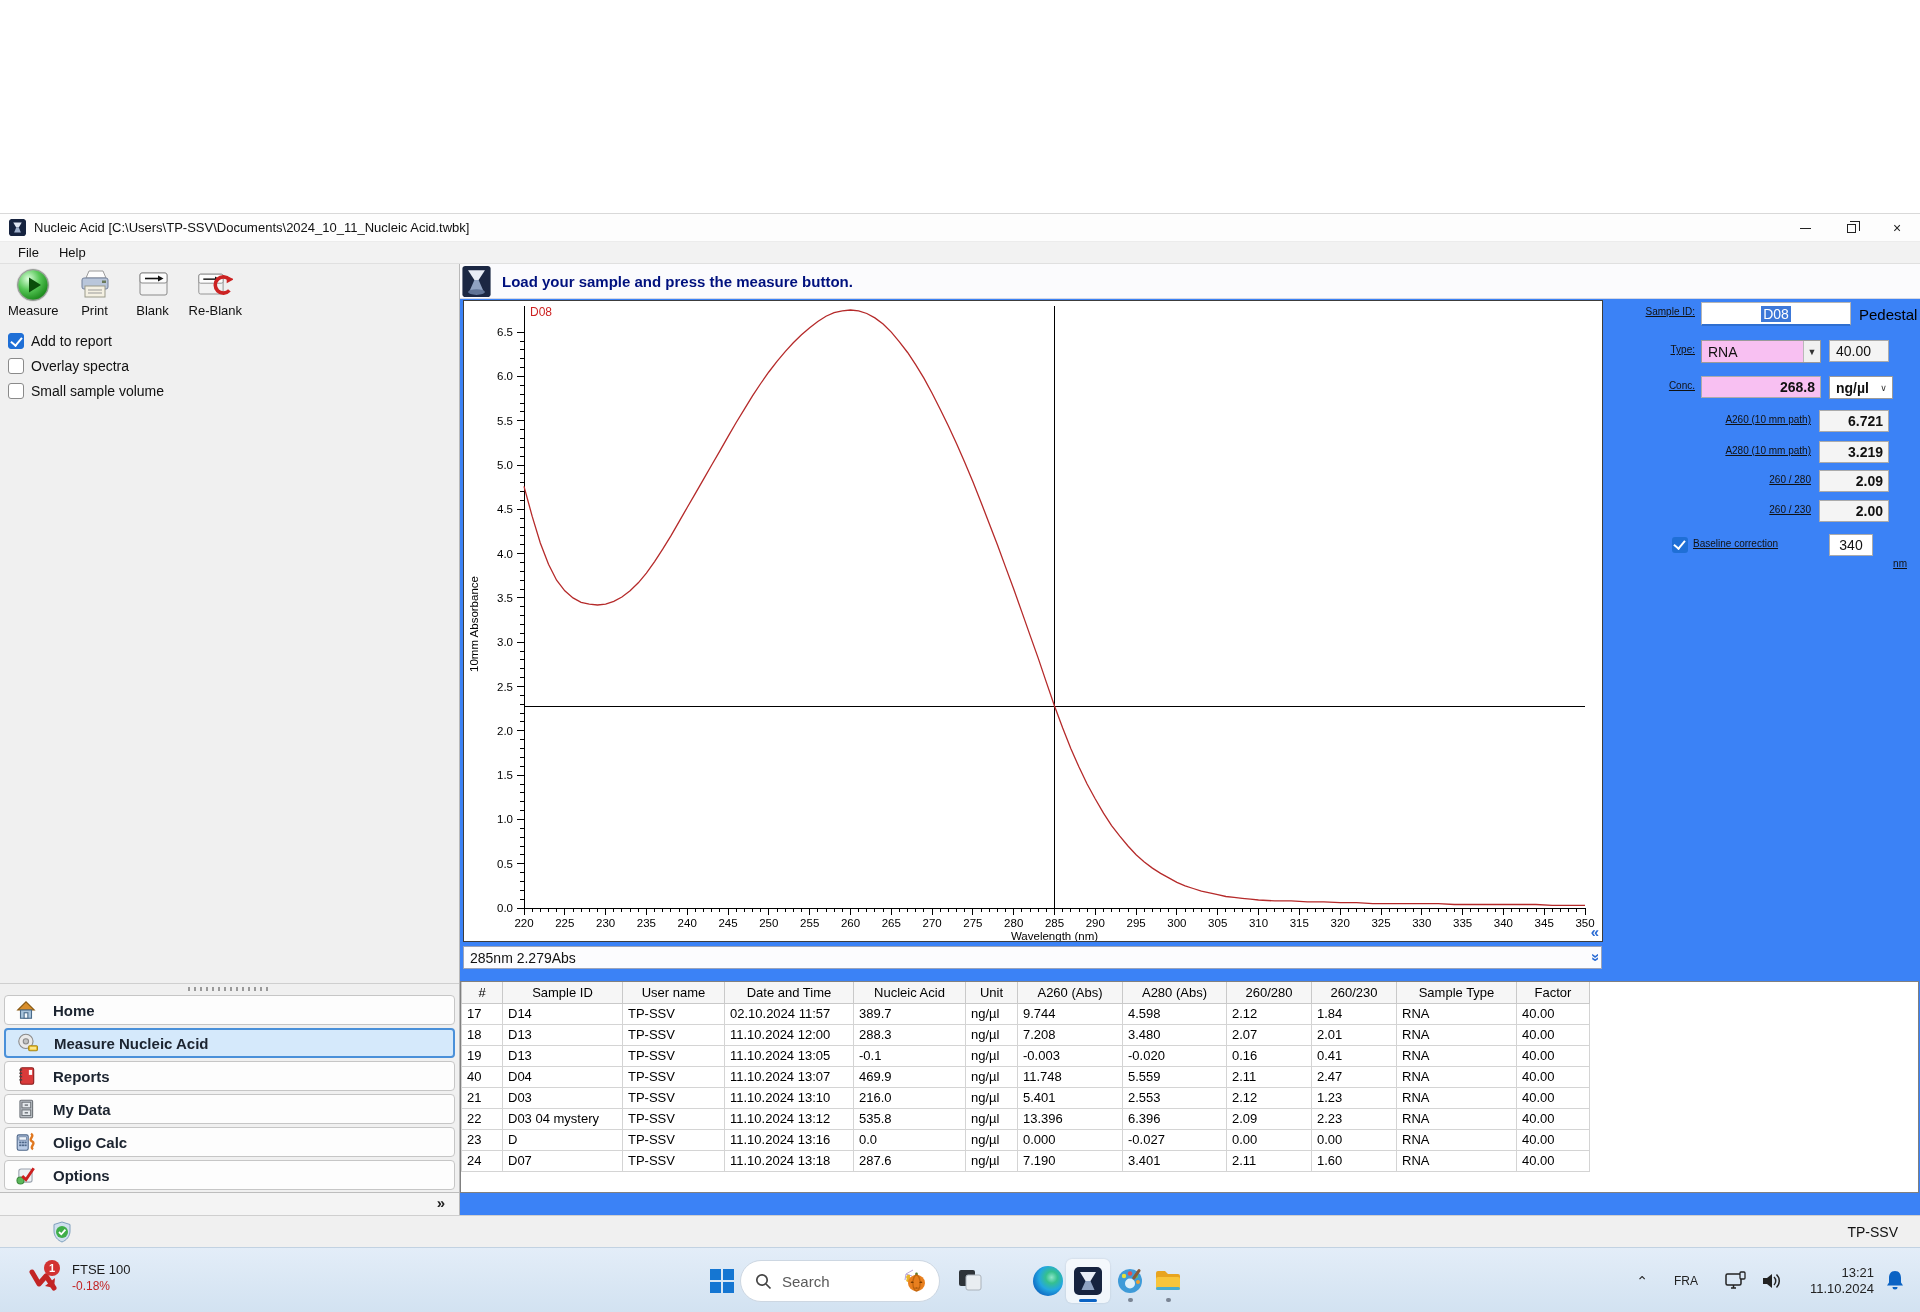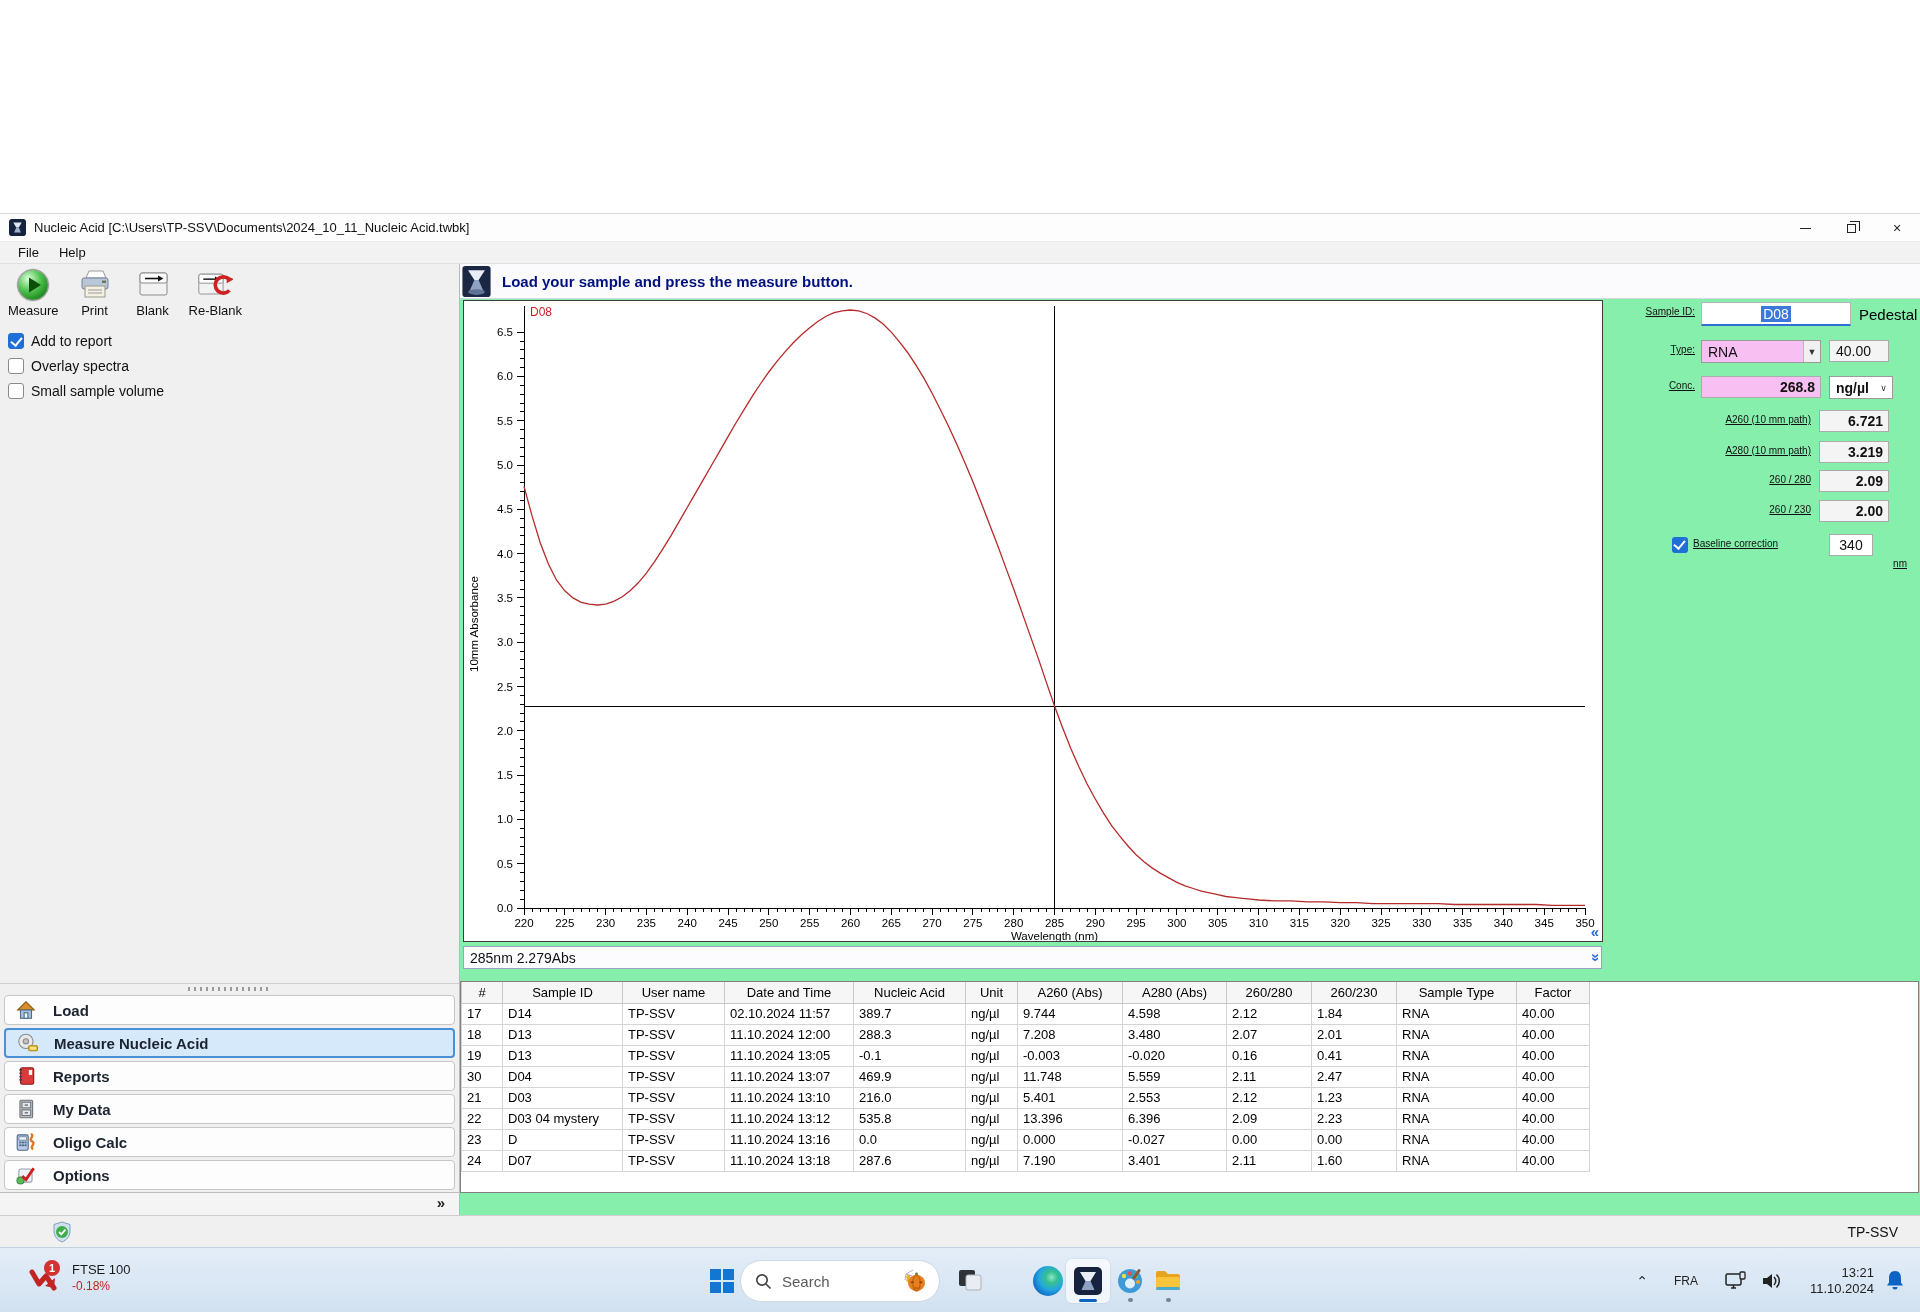--- a/index.html
+++ b/index.html
@@ -44,21 +44,21 @@
   .nav { padding:2px 4px; display:flex; flex-direction:column; gap:3px; }
   .navitem { height:30px; background:#fdfdfd; border:1px solid #c6c6c6; border-radius:4px;
     display:flex; align-items:center; padding-left:10px; }
   .navitem.sel { background:#d5e9fb; border:2px solid #4a90d9; }
   .navitem .nico { width:22px; height:22px; margin-right:16px; flex:0 0 22px; }
   .navitem .nlabel { font-size:15px; font-weight:bold; color:#1c2430; }
   .navfooter { height:24px; border-top:1px solid #bdbdbd; background:#f4f4f4; position:relative; }
   .navfooter .collapse { position:absolute; right:14px; top:1px; font-size:15px; font-weight:bold; color:#222; }
 
   
-  .mainpanel { position:relative; flex:1; background:#86efac; }
+  .mainpanel { position:relative; flex:1; background:#3b82f6; }
   .msgbar { position:absolute; left:0; top:0; right:0; height:35px; background:#fbfbfd;
     border-bottom:1px solid #d4d7e4; display:flex; align-items:center; }
   .msgico { width:29px; height:31px; margin:0 11px 0 2px; border-radius:2px; }
   .msgtext { font-size:15px; font-weight:bold; color:#00117e; }
 
   .chartpanel { position:absolute; left:3px; top:36px; width:1140px; height:642px;
     background:#fff; border:1px solid #3c3c3c; }
   .chartcollapse { position:absolute; right:3px; bottom:1px; color:#2b6cd4; font-weight:bold; font-size:15px; }
 
   .readout { position:absolute; left:3px; top:682px; width:1139px; height:23px; background:#fcfcfe;
@@ -237,21 +237,21 @@
         <div class="splitter">
             <div class="dots"></div>
           </div>
         <div class="nav" id="nav">
             <div class="navitem">
               <span class="nico"><svg width="22" height="22" viewBox="0 0 20 20">
                   <path d="M2.5 10 L10 2.5 L17.5 10 Z" fill="#d98e2b" stroke="#8a5a14"></path>
    <rect x="5" y="10" width="10" height="7.5" fill="#a8c4dc" stroke="#4a6b8a"></rect>
                   <rect x="8.3" y="12.5" width="3.4" height="5" fill="#f4f8fc" stroke="#4a6b8a"></rect>
                 </svg></span>
-    <span class="nlabel">Load</span>
+    <span class="nlabel">Home</span>
             </div>
             <div class="navitem sel">
               <span class="nico"><svg width="22" height="22" viewBox="0 0 20 20">
                   <circle cx="9" cy="8.5" r="6.5" fill="#e9e9e9" stroke="#8a8a8a"></circle>
    <circle cx="9" cy="8.5" r="2.4" fill="#c2c2c2" stroke="#8a8a8a"></circle>
                   <rect x="11.5" y="12.5" width="8" height="4.5" rx="1" fill="#f0c330" stroke="#a8881a"></rect>
    <rect x="12.8" y="13.6" width="5.4" height="2.3" fill="#fbe68a"></rect>
                 </svg></span>
     <span class="nlabel">Measure Nucleic Acid</span>
             </div>
@@ -696,21 +696,21 @@
                   <td>-0.1</td>
                   <td>ng/µl</td>
                   <td>-0.003</td>
                   <td>-0.020</td>
                   <td>0.16</td>
                   <td>0.41</td>
                   <td>RNA</td>
                   <td>40.00</td>
                 </tr>
                 <tr class="">
-                  <td>30</td>
+                  <td>40</td>
                   <td>D04</td>
                   <td>TP-SSV</td>
                   <td>11.10.2024 13:07</td>
                   <td>469.9</td>
                   <td>ng/µl</td>
                   <td>11.748</td>
                   <td>5.559</td>
                   <td>2.11</td>
                   <td>2.47</td>
                   <td>RNA</td>

